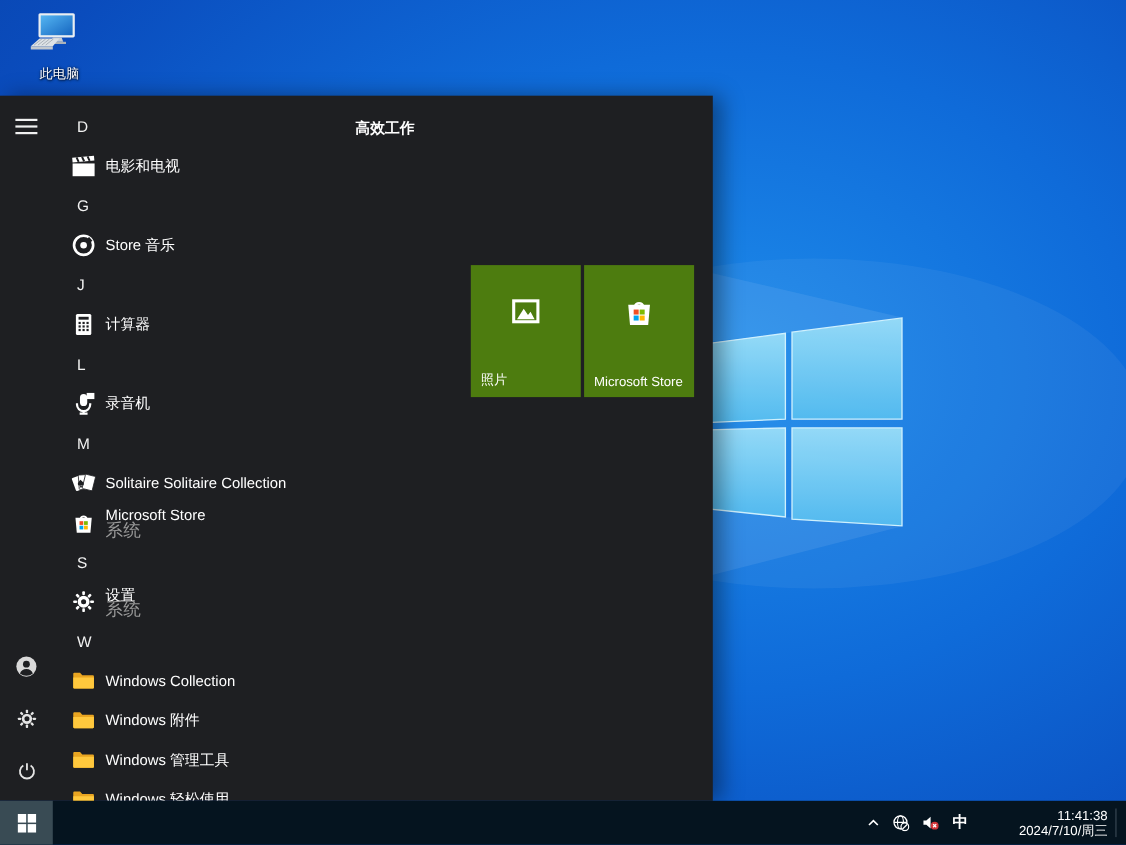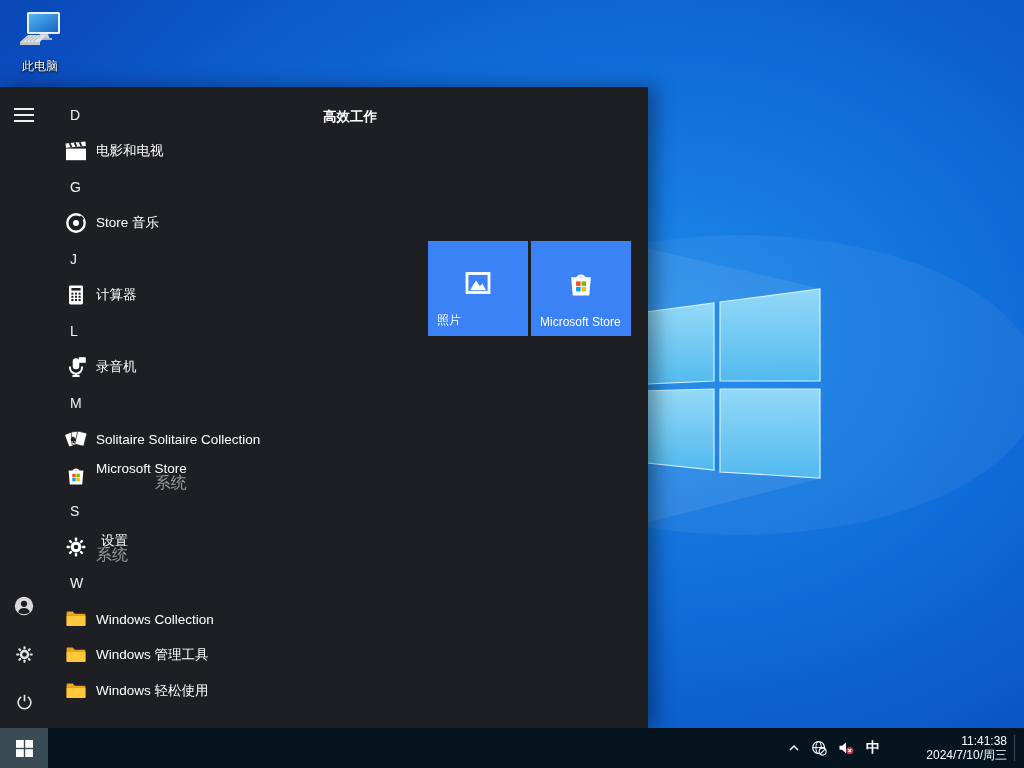--- a/index.html
+++ b/index.html
@@ -4,48 +4,48 @@
 <style>
   html,body{margin:0;padding:0;background:#000;}
   #stage{position:relative;width:1024px;height:768px;overflow:hidden;
          font-family:"Liberation Sans","DejaVu Sans",sans-serif;
          -webkit-font-smoothing:antialiased;}
   
   #wallpaper{position:absolute;inset:0;
     background:radial-gradient(1000px 760px at 64% 44%, #1e8ceb 0%, #0f6bd9 38%, #0a4cbd 72%, #0840a4 100%);}
   #wallpaper svg{position:absolute;inset:0;}
   
-  .desk-icon{position:absolute;left:8px;top:10px;width:64px;text-align:center;color:#fff;cursor:default;}
+  .desk-icon{position:absolute;left:8px;top:10px;width:64px;text-align:right;color:#fff;cursor:default;}
   .desk-icon .lbl{font-size:12px;line-height:14px;text-shadow:0 1px 2px rgba(0,0,0,.85),1px 0 2px rgba(0,0,0,.7);display:block;margin-top:1px;}
   
   #start-menu{position:absolute;left:0;top:87px;width:648px;height:641px;background:#1e1f22;
               box-shadow:8px 0 18px rgba(0,0,0,.38);color:#fff;}
   
   #rail{position:absolute;left:0;top:0;width:48px;height:100%;}
   .rail-btn{position:absolute;left:12px;width:24px;height:24px;display:flex;align-items:center;justify-content:center;cursor:pointer;}
   #rail-menu{top:16px;}
   #rail-user{top:509px;}
   #rail-settings{top:557px;}
   #rail-power{top:605px;}
   .hamburger{width:20px;height:14px;display:flex;flex-direction:column;justify-content:space-between;}
   .hamburger i{display:block;height:2px;background:#f0f0f0;}
   
   #app-list{position:absolute;left:48px;top:10px;width:272px;height:631px;overflow:hidden;}
   .al-row{position:relative;height:36px;display:flex;align-items:center;cursor:pointer;}
   .al-row.header{padding-left:22px;font-size:14px;color:#f2f2f2;}
-  .al-row.app,.al-row.folder{padding-left:16px;text-align:right;}
+  .al-row.app,.al-row.folder{padding-left:16px;}
   .app-icon{width:24px;height:24px;flex:0 0 24px;display:flex;align-items:center;justify-content:center;}
   .app-icon svg{width:24px;height:24px;}
   .al-label{margin-left:8px;font-size:13.5px;color:#fff;white-space:nowrap;}
   .lbl-stack{margin-left:8px;display:flex;flex-direction:column;justify-content:center;}
   .lbl-stack .al-label{margin-left:0;line-height:15px;}
   .al-sub{font-size:16px;color:#9b9b9b;line-height:13px;}
   
   #tile-group-title{position:absolute;left:323px;top:21px;font-size:13.5px;color:#fff;font-weight:bold;}
-  .tile{position:absolute;width:100px;height:95px;background:#3b82f6;cursor:pointer;}
+  .tile{position:absolute;width:100px;height:120px;background:#4d7c0f;cursor:pointer;}
   .tile .t-icon{position:absolute;left:34px;top:26px;width:32px;height:32px;}
   .tile .t-icon svg{width:32px;height:32px;}
   .tile .t-label{position:absolute;left:9px;bottom:7px;font-size:12px;color:#fff;white-space:nowrap;}
   .tile.pos-0{left:428px;top:154px;}
   .tile.pos-1{left:531px;top:154px;}
   
   #taskbar{position:absolute;left:0;top:728px;width:1024px;height:40px;background:#05141f;}
   #start-button{position:absolute;left:0;top:0;width:48px;height:40px;background:#394b54;
                 display:flex;align-items:center;justify-content:center;cursor:pointer;}
   #tray{position:absolute;right:0;top:0;height:40px;display:flex;align-items:center;}
@@ -280,20 +280,29 @@
           </span>
           <span class="al-label">Windows Collection</span>
         </div>
         <div class="al-row folder">
           <span class="app-icon">
             <svg viewBox="0 0 24 24">
               <path d="M2.6 5.6a1 1 0 0 1 1-1h5.2l2 2.2h9.6a1 1 0 0 1 1 1V18a1 1 0 0 1-1 1H3.6a1 1 0 0 1-1-1Z" fill="#e9a521"></path>
               <path d="M2.6 8.9h18.8V18a1 1 0 0 1-1 1H3.6a1 1 0 0 1-1-1Z" fill="#ffc83d"></path>
             </svg>
           </span>
+          <span class="al-label">Windows 附件</span>
+        </div>
+        <div class="al-row folder">
+          <span class="app-icon">
+            <svg viewBox="0 0 24 24">
+              <path d="M2.6 5.6a1 1 0 0 1 1-1h5.2l2 2.2h9.6a1 1 0 0 1 1 1V18a1 1 0 0 1-1 1H3.6a1 1 0 0 1-1-1Z" fill="#e9a521"></path>
+              <path d="M2.6 8.9h18.8V18a1 1 0 0 1-1 1H3.6a1 1 0 0 1-1-1Z" fill="#ffc83d"></path>
+            </svg>
+          </span>
           <span class="al-label">Windows 管理工具</span>
         </div>
         <div class="al-row folder">
           <span class="app-icon">
             <svg viewBox="0 0 24 24">
               <path d="M2.6 5.6a1 1 0 0 1 1-1h5.2l2 2.2h9.6a1 1 0 0 1 1 1V18a1 1 0 0 1-1 1H3.6a1 1 0 0 1-1-1Z" fill="#e9a521"></path>
               <path d="M2.6 8.9h18.8V18a1 1 0 0 1-1 1H3.6a1 1 0 0 1-1-1Z" fill="#ffc83d"></path>
             </svg>
           </span>
           <span class="al-label">Windows 轻松使用</span>

